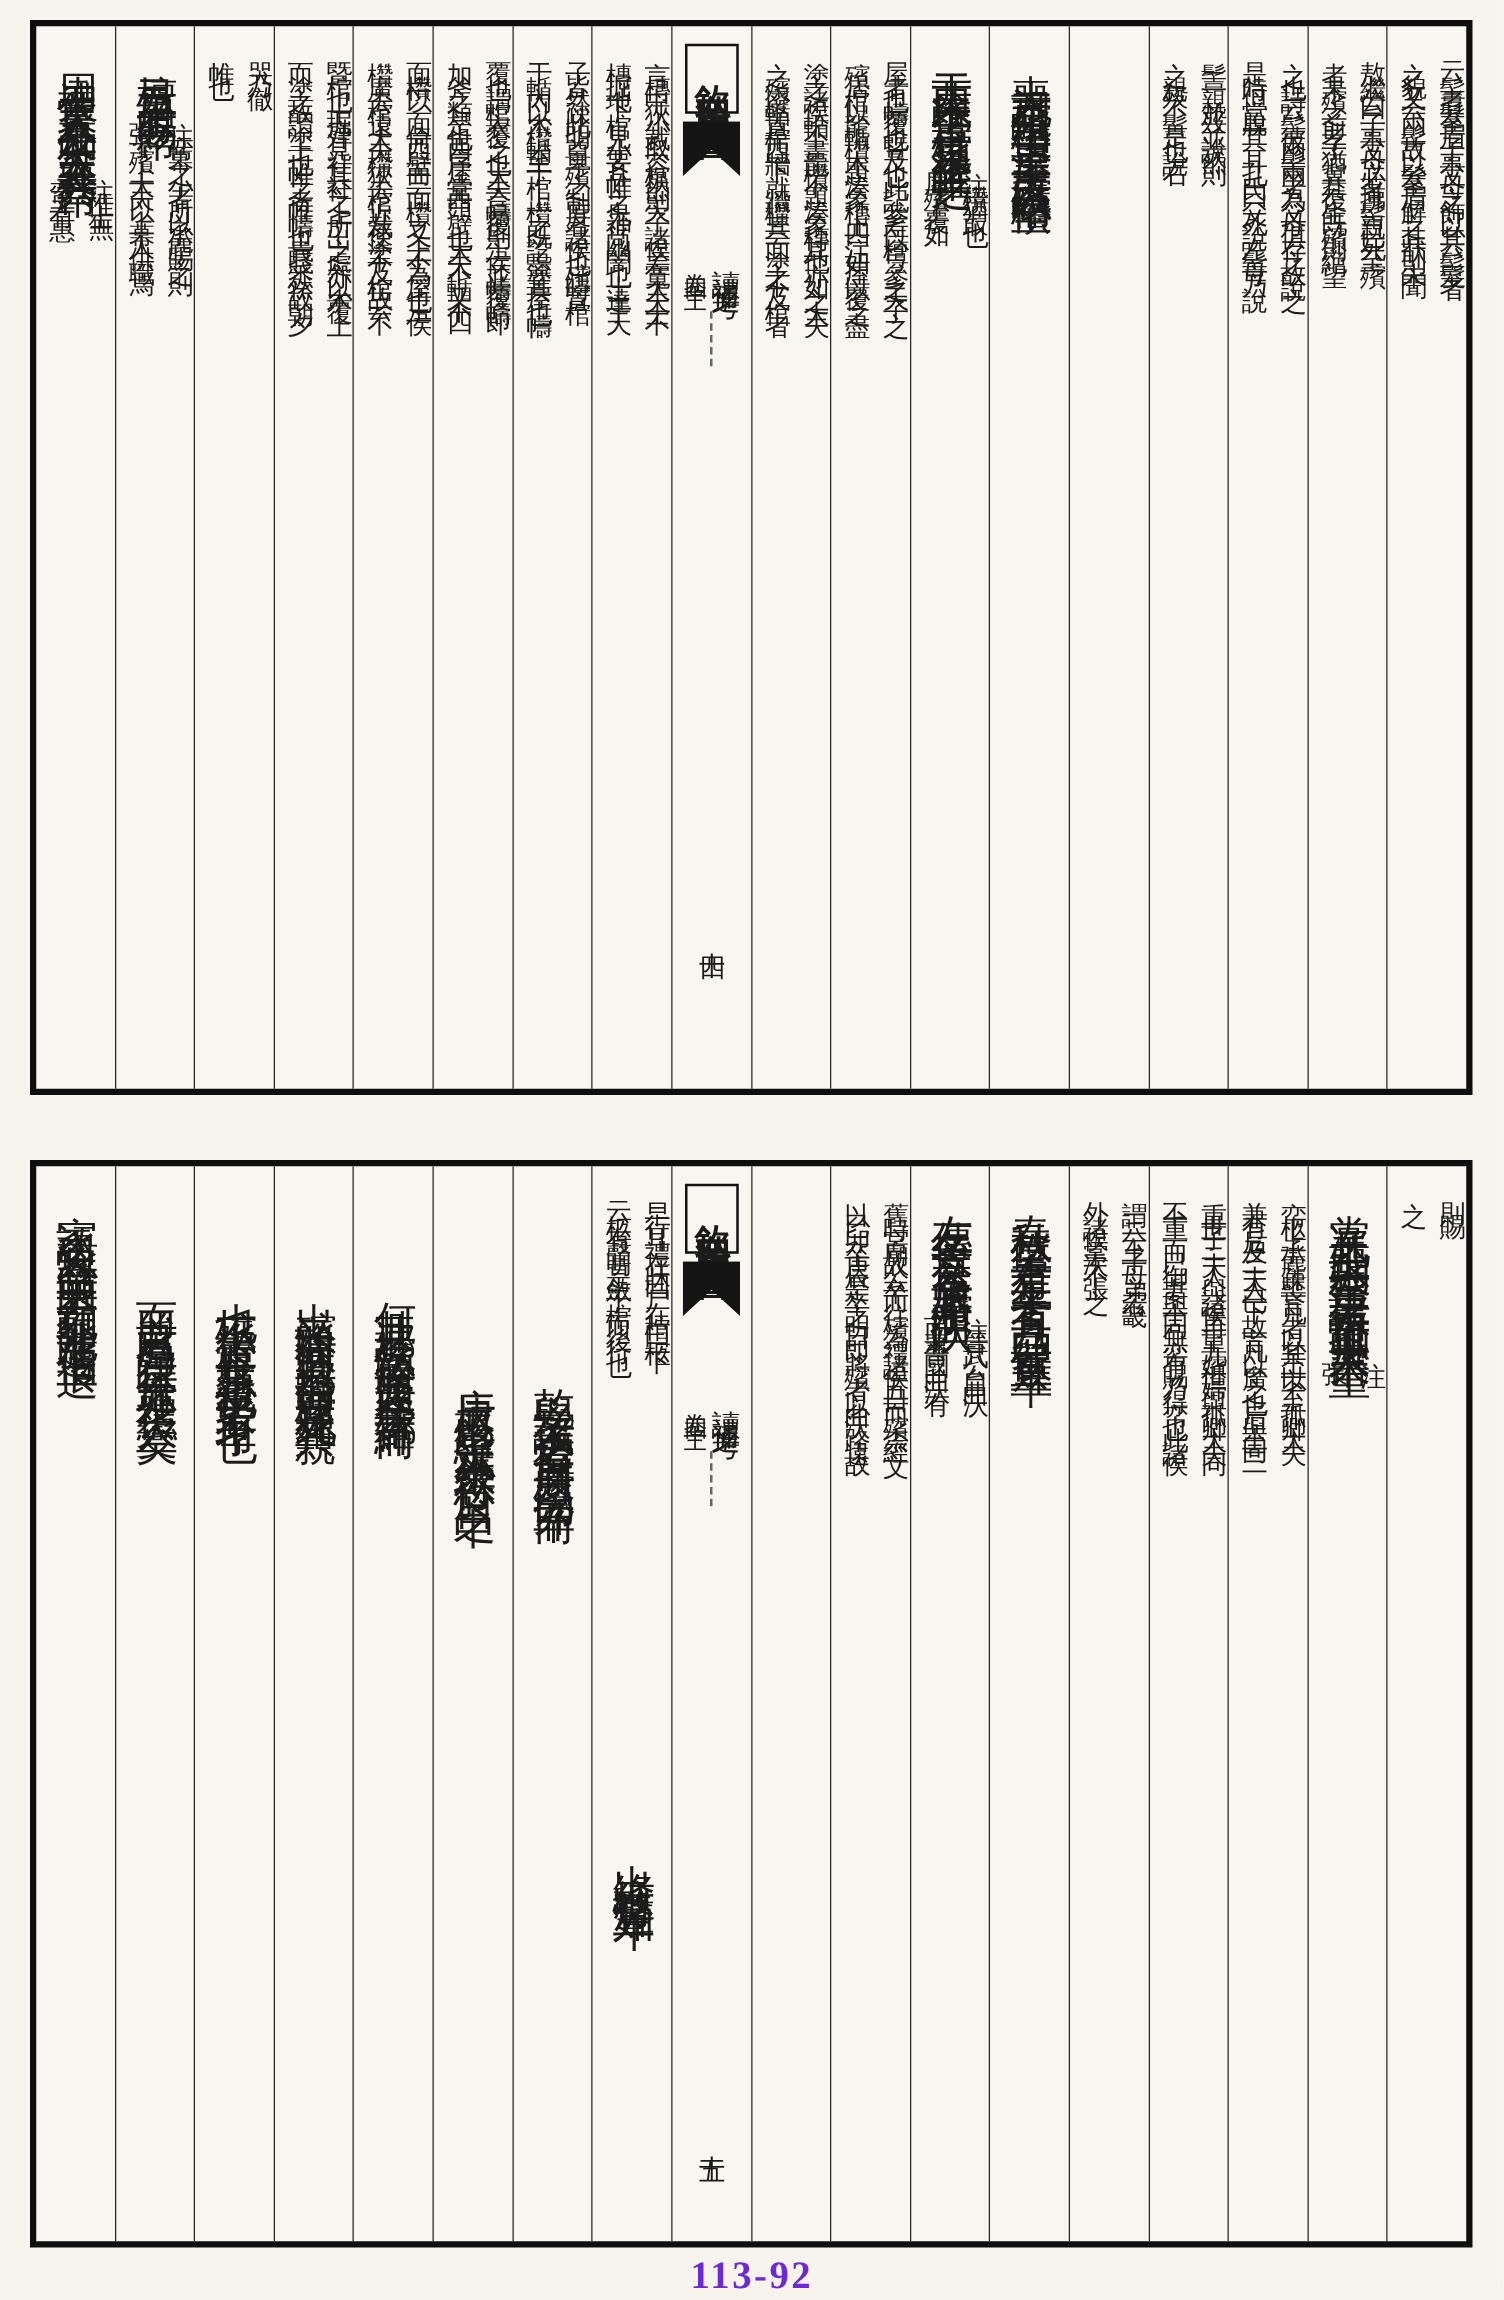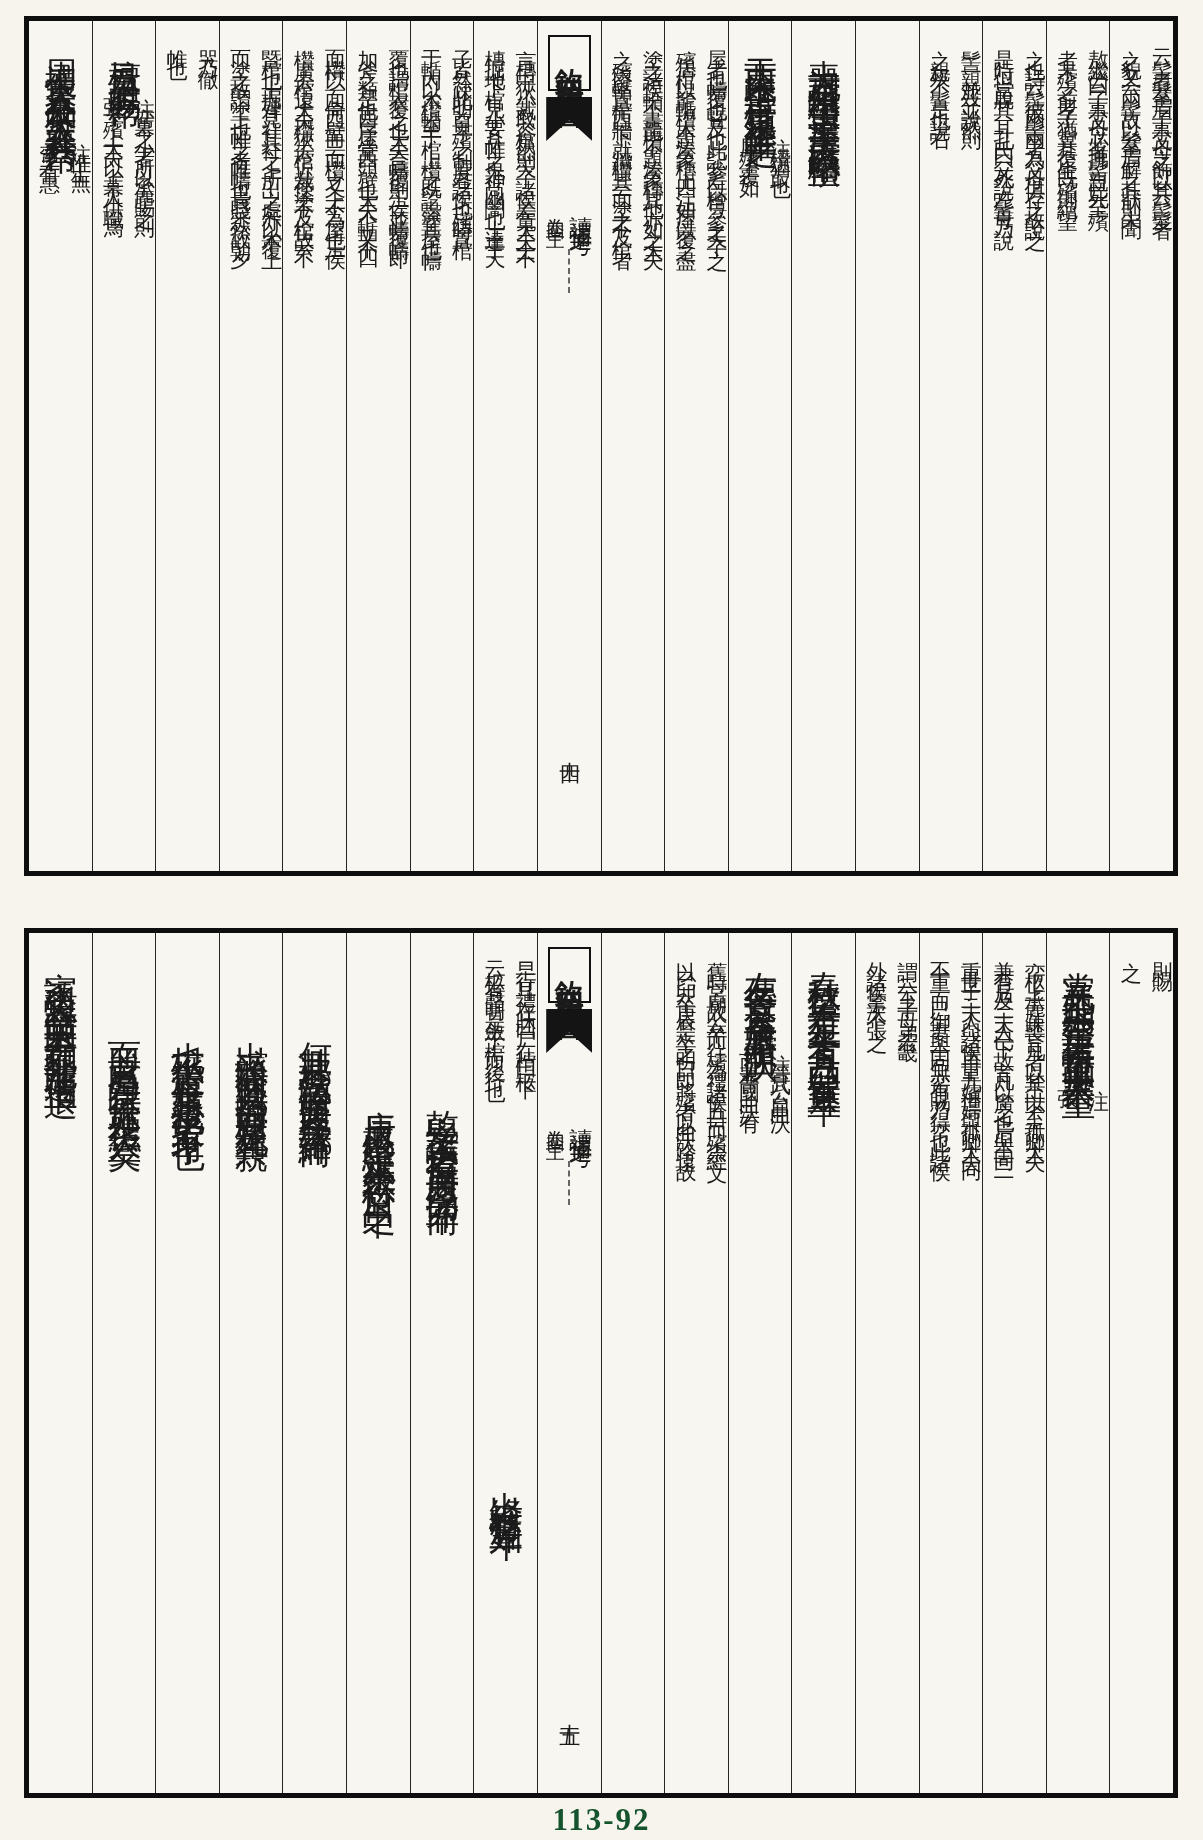--- a/index.html
+++ b/index.html
@@ -29,21 +29,21 @@
   .banner{font-size:29px;letter-spacing:6px;font-weight:bold;}
   .fishtail{width:46px;height:44px;background:#141414;margin-top:6px;
             clip-path:polygon(0 0,100% 0,100% 100%,50% 52%,0 100%);}
   .title-pair{display:flex;flex-direction:row-reverse;gap:4px;margin-top:56px;}
   .book-title{font-size:23px;letter-spacing:6px;}
   .juan-label{font-size:19px;letter-spacing:5px;margin-top:6px;}
   .dash-line{height:44px;border-left:2px dashed #666;margin-top:26px;}
   .page-num{margin-top:auto;margin-bottom:110px;font-size:21px;letter-spacing:4px;}
   .block-bottom .page-num{margin-bottom:70px;}
   .folio{position:absolute;bottom:2px;left:0;width:100%;text-align:center;
-         font-size:31px;font-weight:bold;letter-spacing:2px;color:#14532d;}
+         font-size:31px;font-weight:bold;letter-spacing:2px;color:#6d28d9;}
 </style>
 </head>
 <body>
 
 <div class="page">
 
   <div class="block block-top">
     <div class="cols">
 
       <div class="col">

